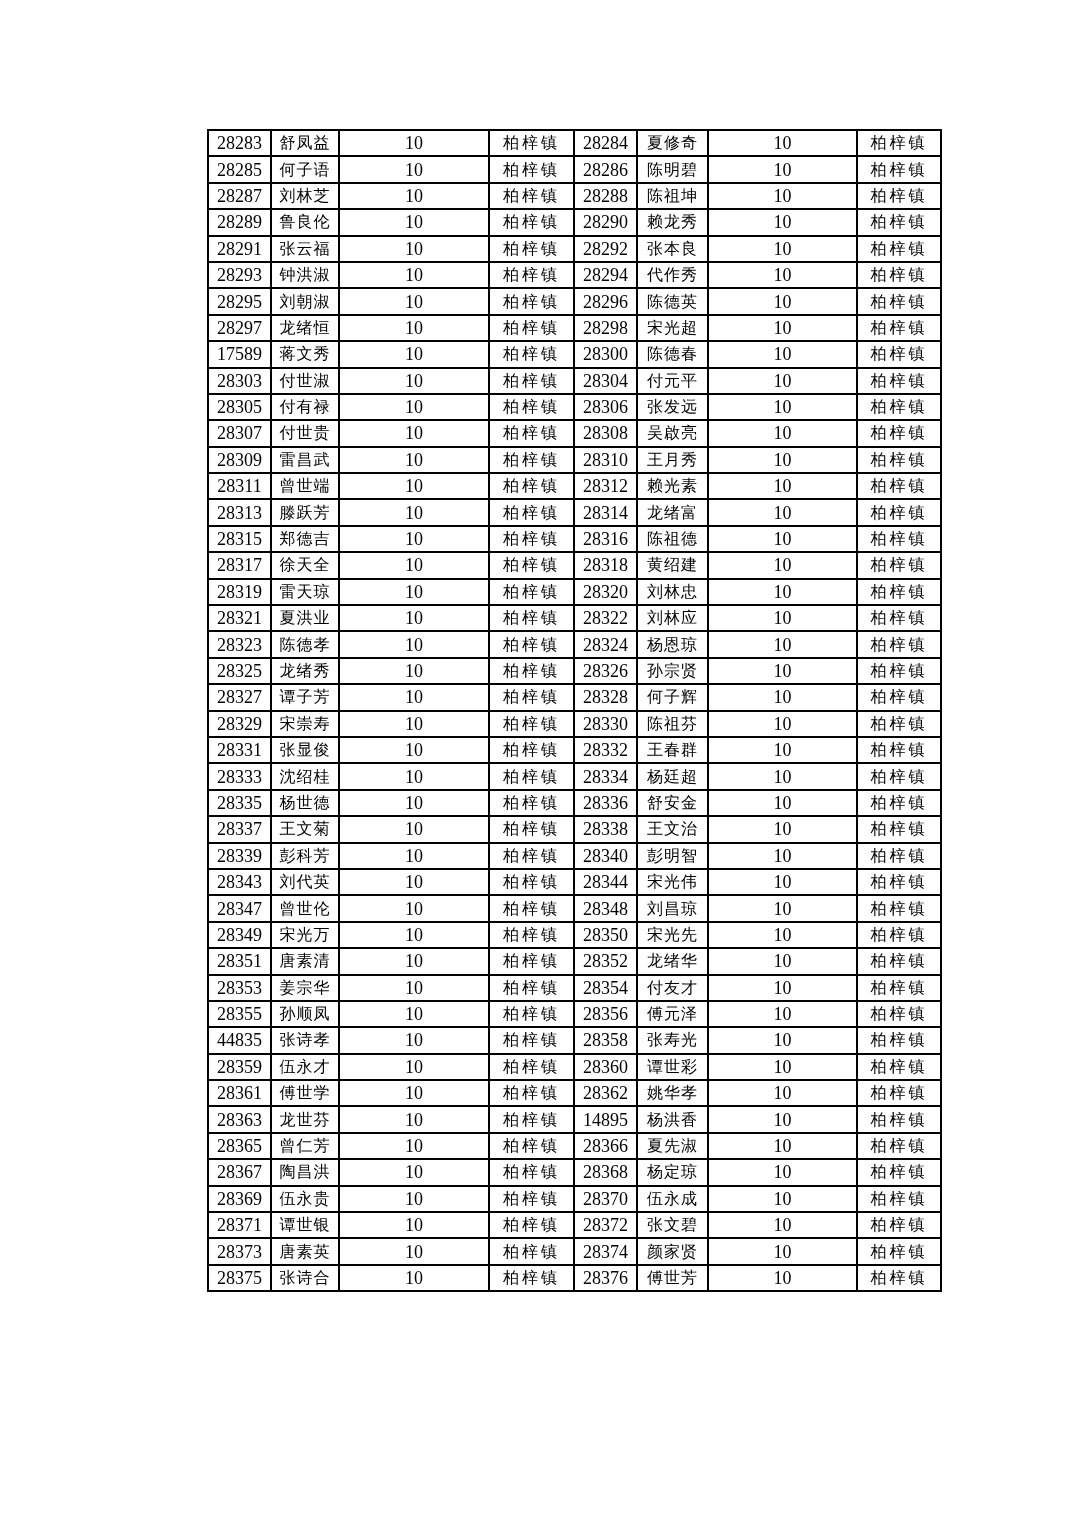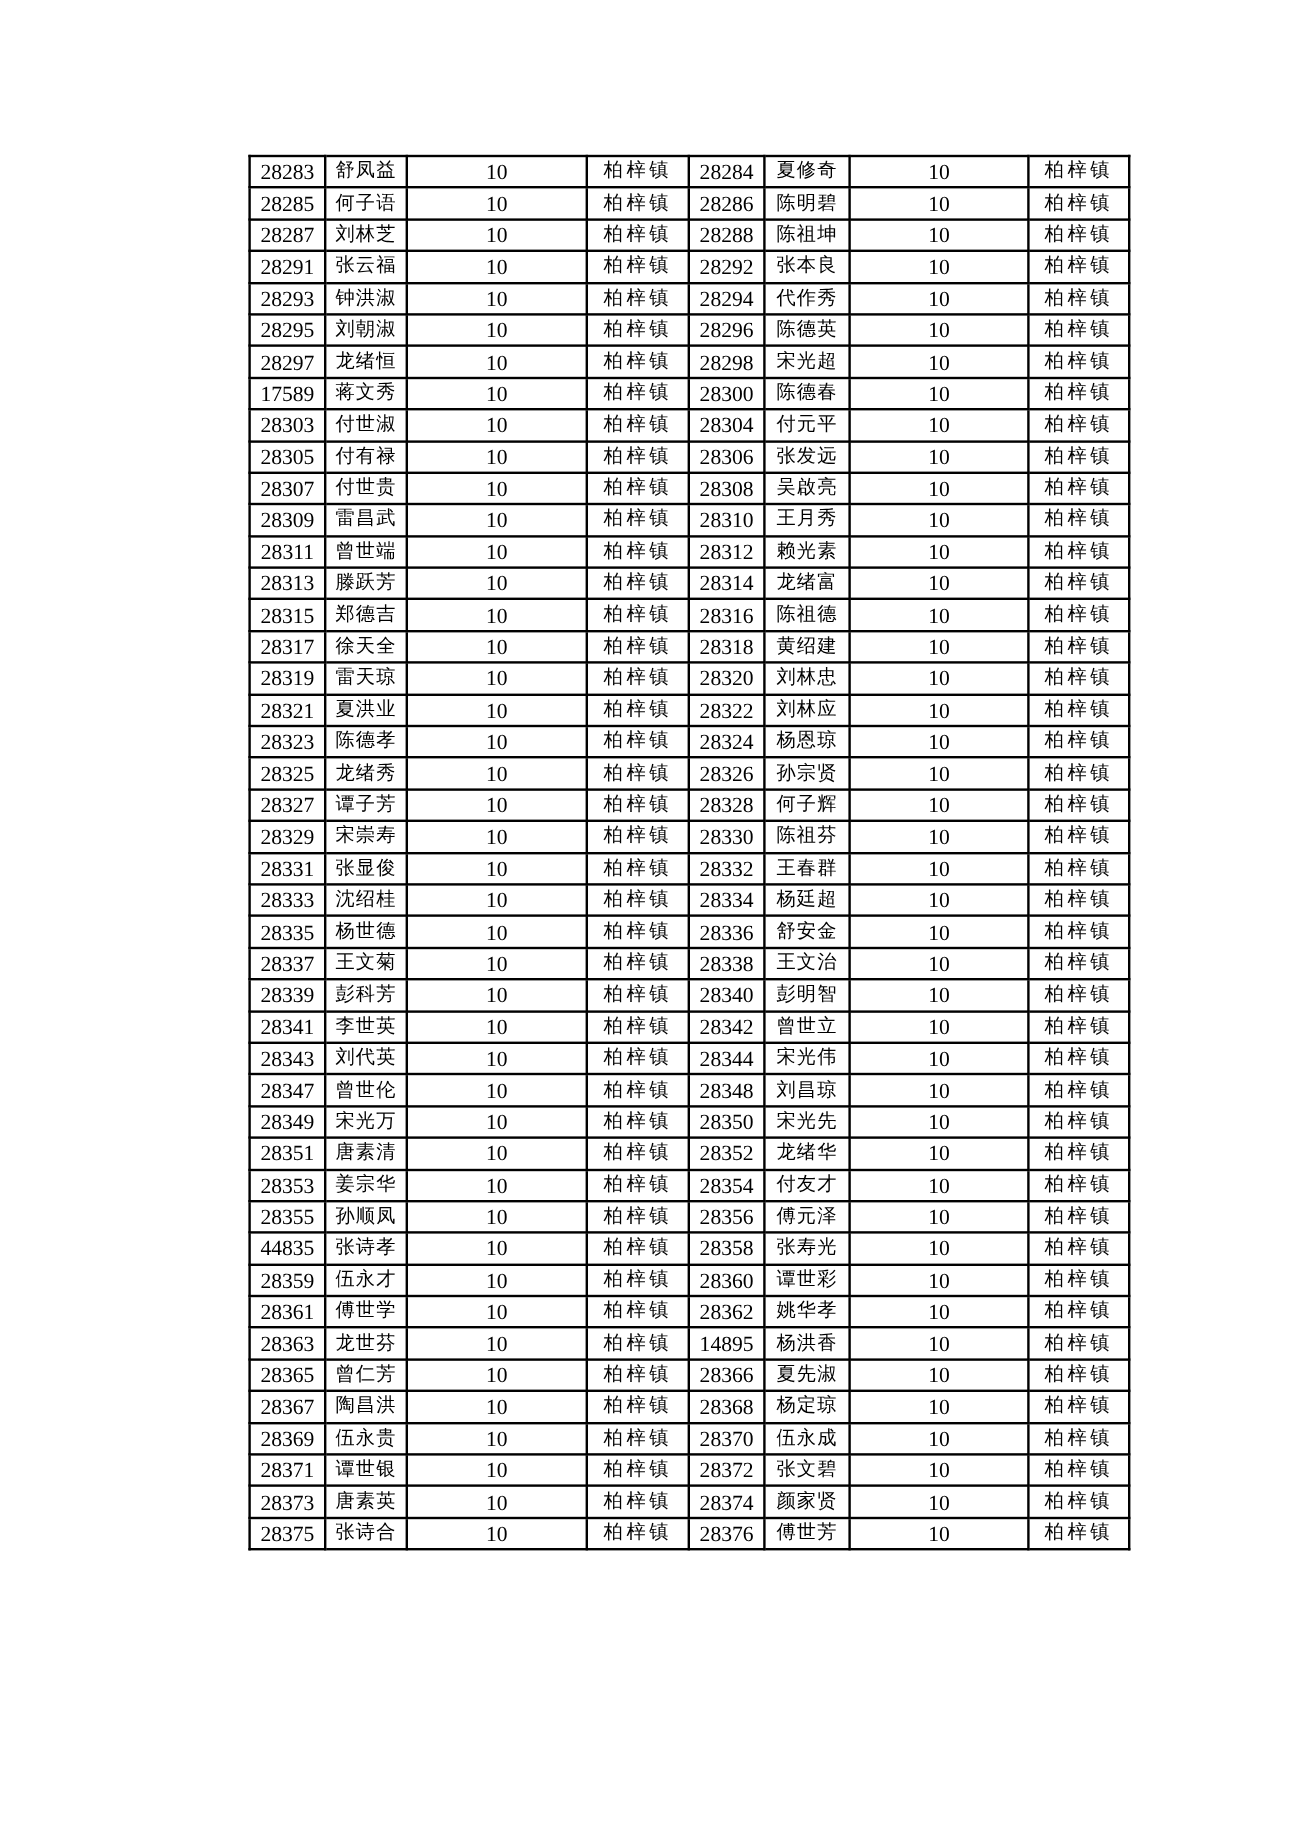--- a/index.html
+++ b/index.html
@@ -94,20 +94,30 @@
           <td class="cell-id">28287</td>
           <td class="cell-name">刘林芝</td>
           <td class="cell-score">10</td>
           <td class="cell-town">柏梓镇</td>
           <td class="cell-id">28288</td>
           <td class="cell-name">陈祖坤</td>
           <td class="cell-score">10</td>
           <td class="cell-town">柏梓镇</td>
         </tr>
         <tr>
+          <td class="cell-id">28289</td>
+          <td class="cell-name">鲁良伦</td>
+          <td class="cell-score">10</td>
+          <td class="cell-town">柏梓镇</td>
+          <td class="cell-id">28290</td>
+          <td class="cell-name">赖龙秀</td>
+          <td class="cell-score">10</td>
+          <td class="cell-town">柏梓镇</td>
+        </tr>
+        <tr>
           <td class="cell-id">28291</td>
           <td class="cell-name">张云福</td>
           <td class="cell-score">10</td>
           <td class="cell-town">柏梓镇</td>
           <td class="cell-id">28292</td>
           <td class="cell-name">张本良</td>
           <td class="cell-score">10</td>
           <td class="cell-town">柏梓镇</td>
         </tr>
         <tr>
@@ -330,30 +340,20 @@
           <td class="cell-score">10</td>
           <td class="cell-town">柏梓镇</td>
         </tr>
         <tr>
           <td class="cell-id">28339</td>
           <td class="cell-name">彭科芳</td>
           <td class="cell-score">10</td>
           <td class="cell-town">柏梓镇</td>
           <td class="cell-id">28340</td>
           <td class="cell-name">彭明智</td>
-          <td class="cell-score">10</td>
-          <td class="cell-town">柏梓镇</td>
-        </tr>
-        <tr>
-          <td class="cell-id">28341</td>
-          <td class="cell-name">李世英</td>
-          <td class="cell-score">10</td>
-          <td class="cell-town">柏梓镇</td>
-          <td class="cell-id">28342</td>
-          <td class="cell-name">曾世立</td>
           <td class="cell-score">10</td>
           <td class="cell-town">柏梓镇</td>
         </tr>
         <tr>
           <td class="cell-id">28343</td>
           <td class="cell-name">刘代英</td>
           <td class="cell-score">10</td>
           <td class="cell-town">柏梓镇</td>
           <td class="cell-id">28344</td>
           <td class="cell-name">宋光伟</td>

